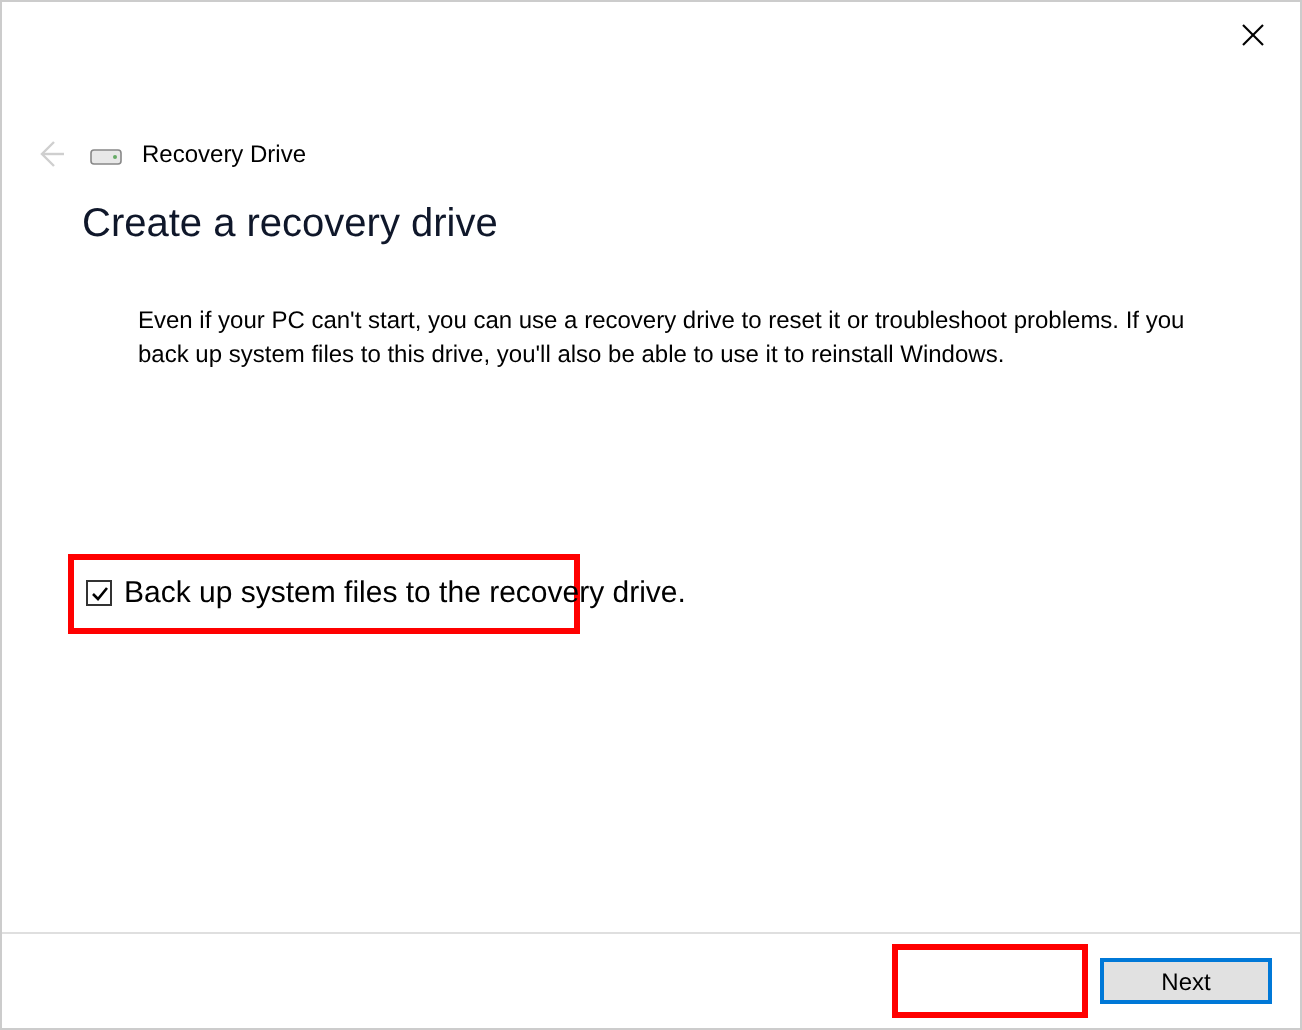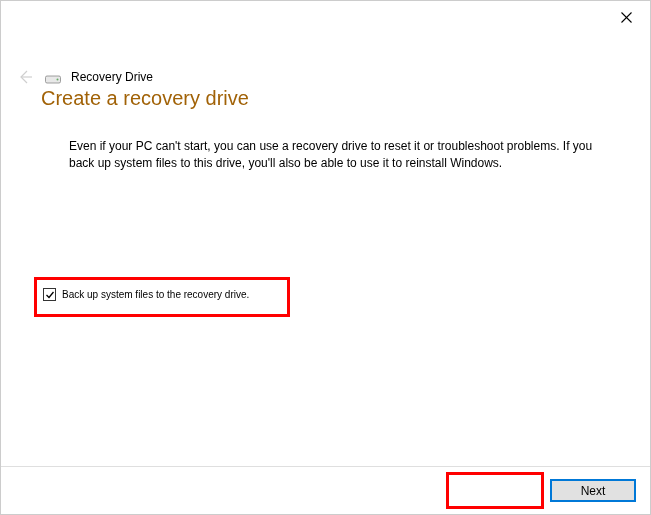--- a/index.html
+++ b/index.html
@@ -68,23 +68,24 @@
       color: #000;
     }
     .content {
       position: absolute;
       top: 86px;
       left: 40px;
       right: 40px;
     }
     .page-heading {
       font-size: 20px;
-      color: #a16207;
+      color: #0f172a;
       font-weight: 400;
       margin-bottom: 28px;
+      margin-top: 14px;
     }
     .description {
       font-size: 12px;
       color: #000;
       line-height: 1.45;
       max-width: 540px;
       margin-left: 28px;
     }
     .checkbox-highlight {
       position: absolute;
@@ -111,21 +112,21 @@
       align-items: center;
       justify-content: center;
       cursor: pointer;
       background: #fff;
     }
     .checkbox svg {
       width: 10px;
       height: 10px;
     }
     .checkbox-label {
-      font-size: 10px;
+      font-size: 15px;
       color: #000;
     }
     .button-bar-sep {
       position: absolute;
       bottom: 47px;
       left: 0;
       right: 0;
       height: 1px;
       background: #dfdfdf;
     }

